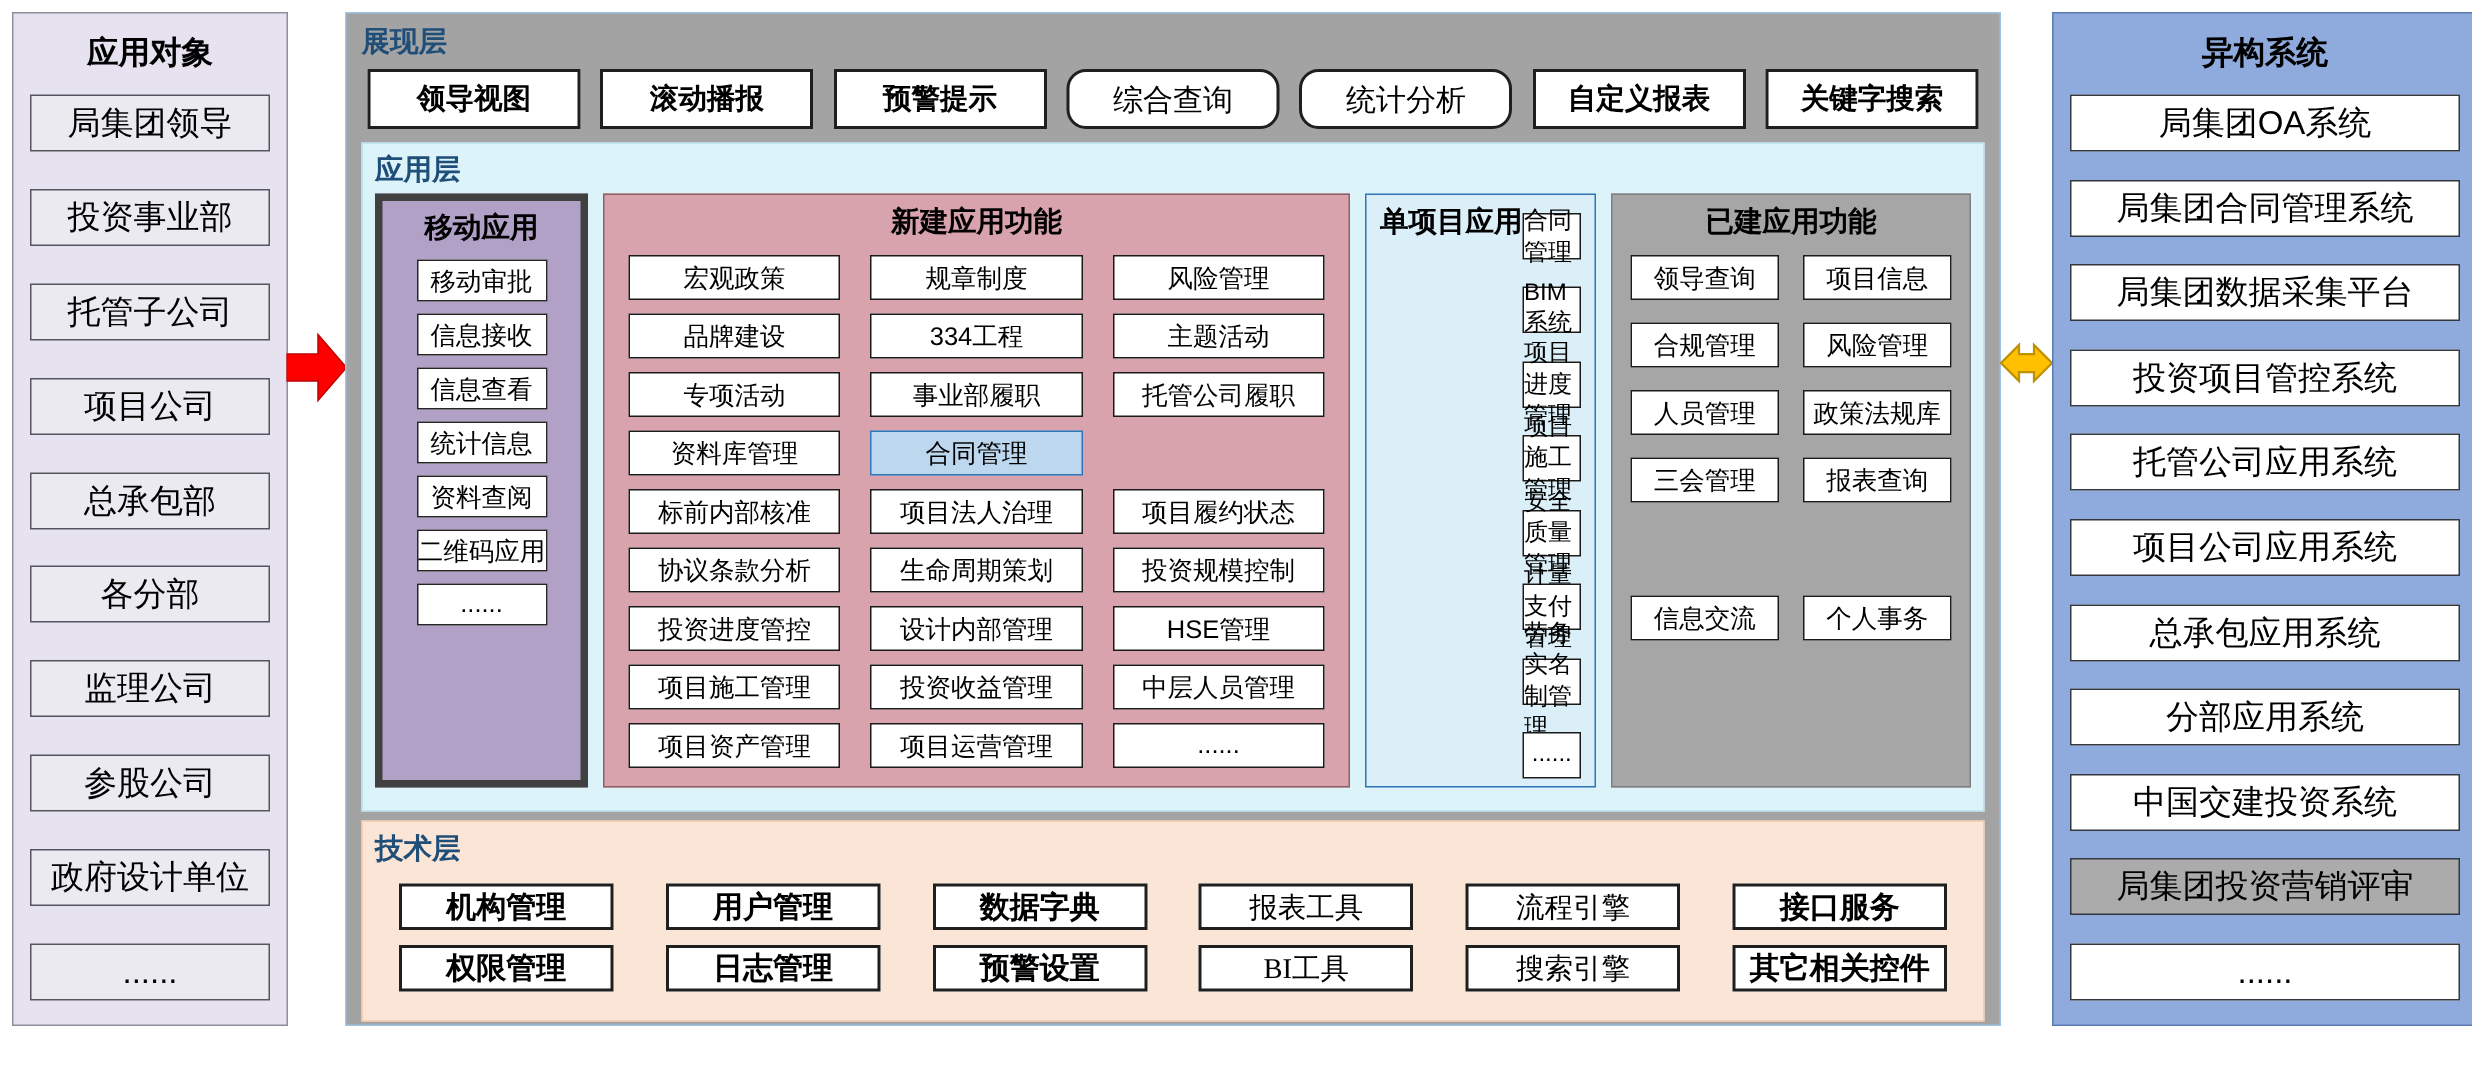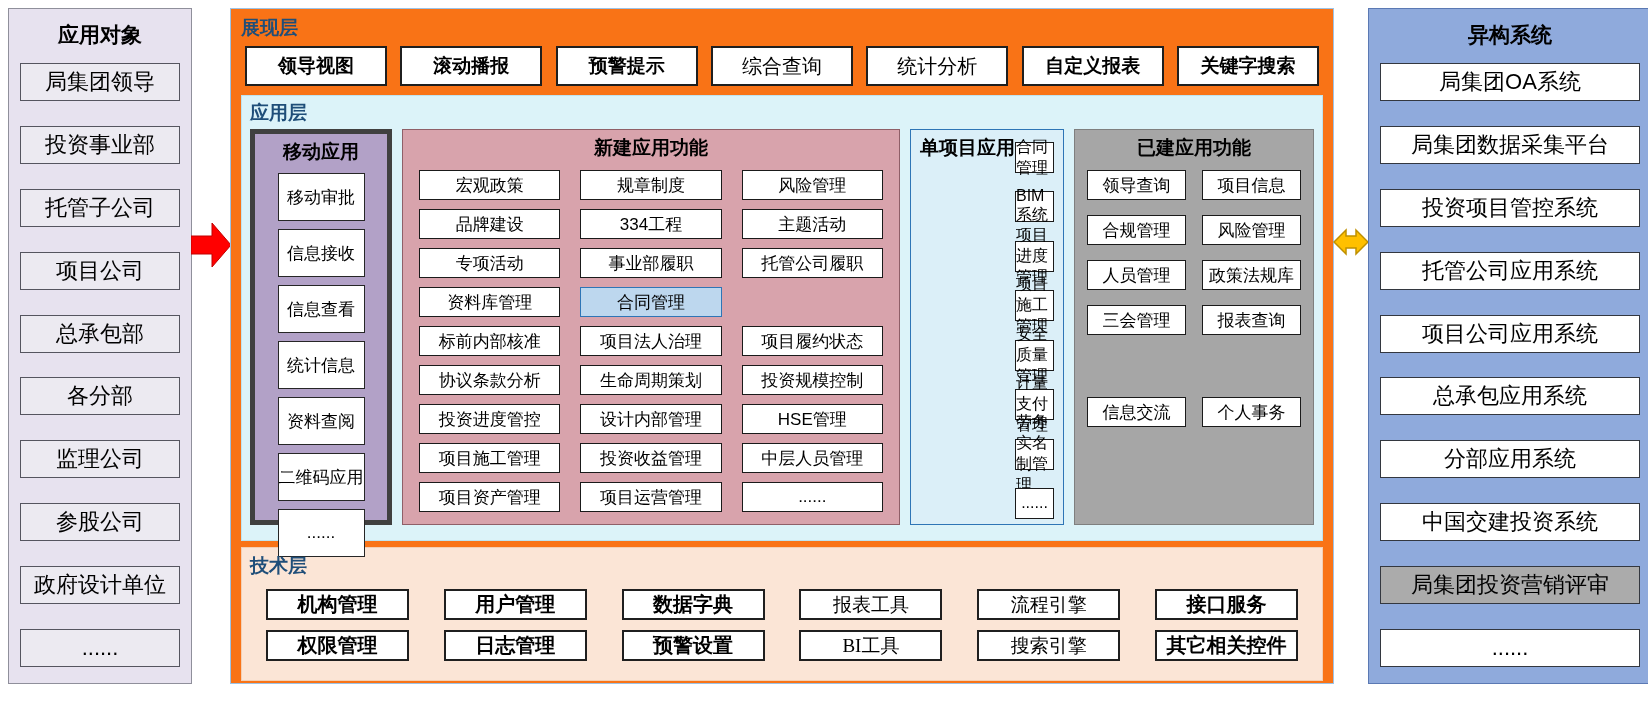--- a/index.html
+++ b/index.html
@@ -30,47 +30,47 @@
   .right-panel .side-box.gray { background: #ABABAB; }
 
   
   .arrow { position: absolute; }
   .arrow-red    { left: 191px; top: 221px; }
   .arrow-yellow { left: 1333px; top: 225px; }
 
   
   .center-panel {
     position: absolute; left: 230px; top: 8px; width: 1104px; height: 676px;
-    background: #f97316; border: 1px solid #9DC3E6; padding: 6px 10px 8px;
+    background: #a3a3a3; border: 1px solid #9DC3E6; padding: 6px 10px 8px;
   }
   .layer-title { color: #1F4E79; font-weight: bold; font-size: 19px; }
 
   .pres-row { display: flex; justify-content: space-between; margin: 5px 4px 9px; }
   .btn {
     width: 142px; height: 40px; background: #fff; border: 2px solid #1f1f1f;
     display: flex; align-items: center; justify-content: center;
     font-size: 19px; font-weight: bold;
   }
-  .btn.serif { font-weight: normal; font-size: 20px; }
+  .btn.serif { font-weight: normal; font-size: 20px; border-radius: 13px; }
 
   .app-section {
     background: #DCF3F9; border: 1px solid #BFE3EE;
     height: 446px; padding: 4px 8px 25px; margin-bottom: 6px;
   }
   .app-body { display: flex; gap: 10px; height: 396px; margin-top: 3px; }
 
   .sub-title { font-weight: bold; font-size: 19px; text-align: center; }
 
   .mobile-panel {
     width: 142px; background: #B2A1C7; border: 5px solid #404040;
     padding: 5px 8px; display: flex; flex-direction: column; align-items: center;
   }
   .mobile-stack { display: flex; flex-direction: column; gap: 8px; margin-top: 8px; }
   .m-box {
-    height: 48px; background: #fff; border: 1px solid #262626;
+    height: 28px; background: #fff; border: 1px solid #262626;
     display: flex; align-items: center; justify-content: center; font-size: 17px;
   }
 
   .new-funcs {
     width: 498px; background: #D8A3AC; border: 1px solid #8f5f68;
     padding: 5px 16px;
   }
   .nf-grid {
     display: grid; grid-template-columns: repeat(3, 1fr);
     column-gap: 20px; row-gap: 9px; margin-top: 9px;
@@ -268,20 +268,21 @@
 </main>
 
 <svg class="arrow arrow-yellow" width="36" height="34" viewBox="0 0 36 34">
   <polygon points="1,17 13,5 13,11 23,11 23,5 35,17 23,29 23,23 13,23 13,29" fill="#FFC000" stroke="#BF9000" stroke-width="1.5"></polygon>
 </svg>
 
 <aside class="side-panel right-panel">
   <div class="panel-title">异构系统</div>
   <div class="side-stack">
     <div class="side-box">局集团OA系统</div>
+    <div class="side-box">局集团合同管理系统</div>
     <div class="side-box">局集团数据采集平台</div>
     <div class="side-box">投资项目管控系统</div>
     <div class="side-box">托管公司应用系统</div>
     <div class="side-box">项目公司应用系统</div>
     <div class="side-box">总承包应用系统</div>
     <div class="side-box">分部应用系统</div>
     <div class="side-box">中国交建投资系统</div>
     <div class="side-box gray">局集团投资营销评审</div>
     <div class="side-box">......</div>
   </div>

